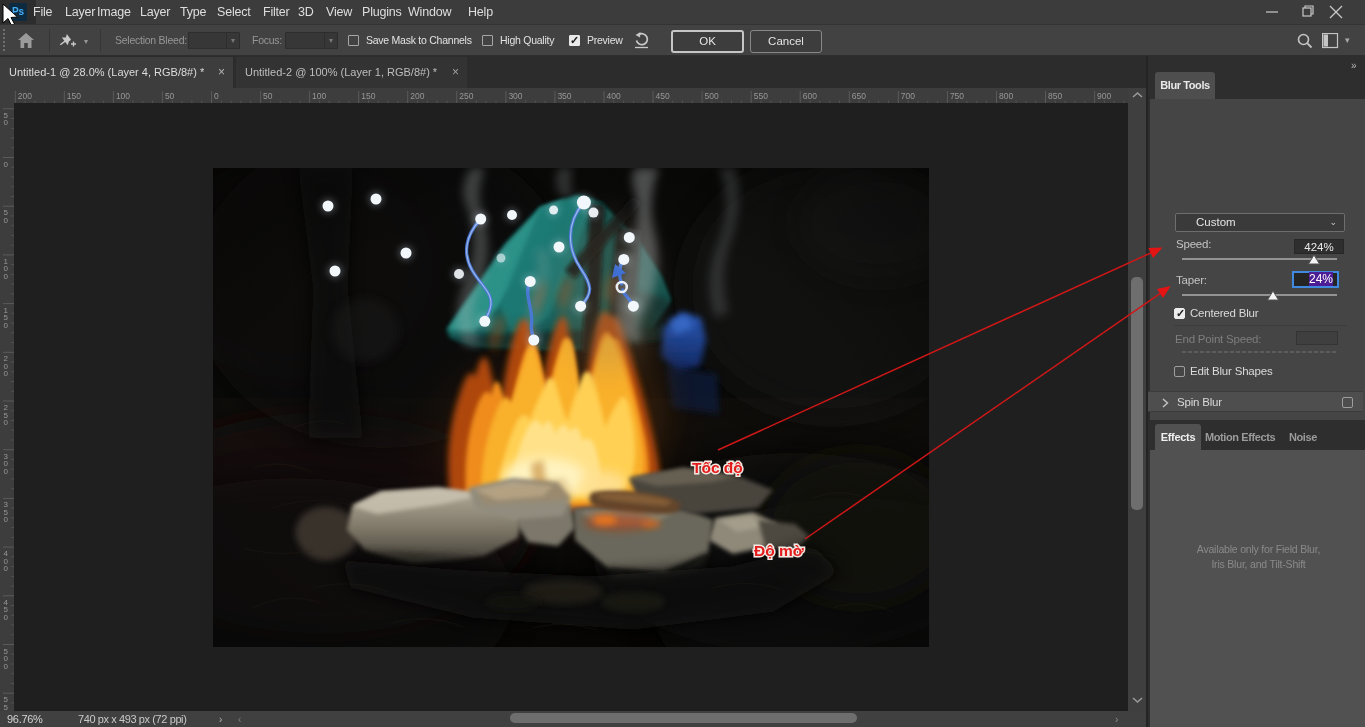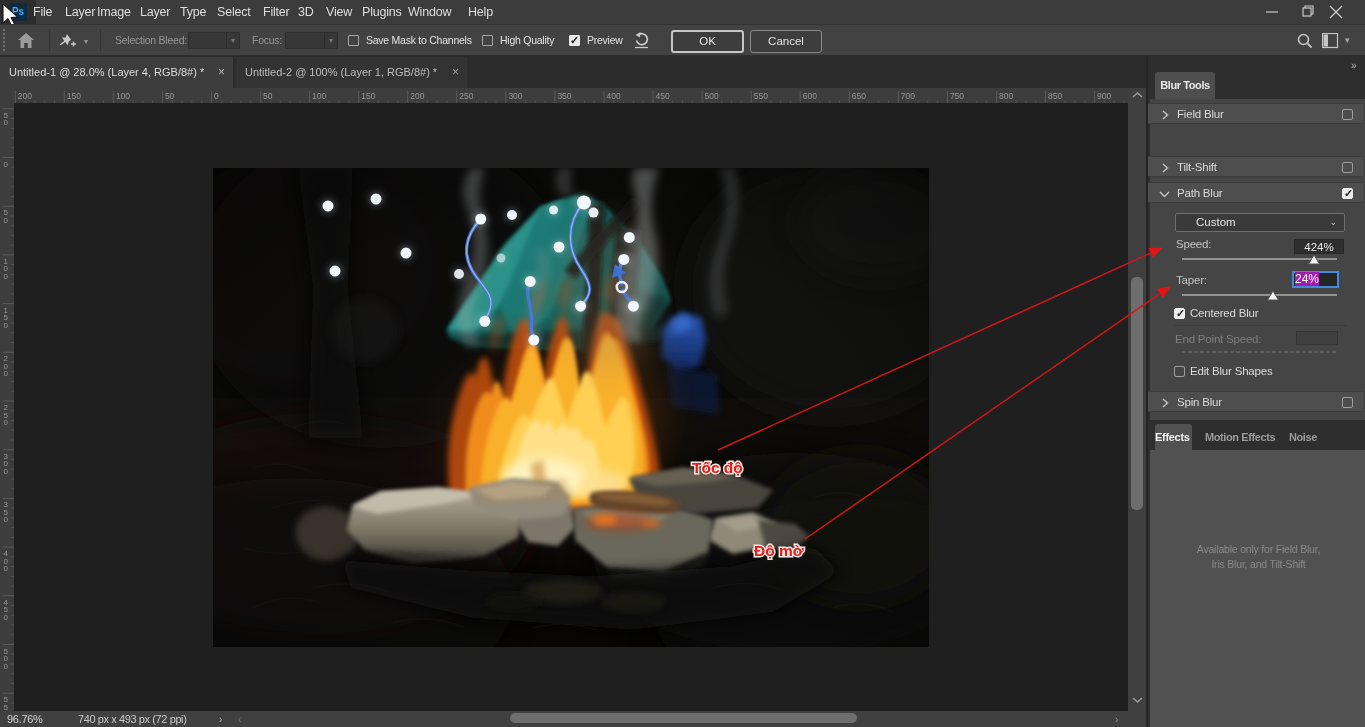--- a/index.html
+++ b/index.html
@@ -547,70 +547,49 @@
       <div class="abs" style="left:78px;top:1px;height:33px;line-height:15px;color:#c9c9c9;font-size:11px;letter-spacing:-0.4px">740 px x 493 px (72 ppi)</div>
       <div class="abs" style="left:219px;top:1px;height:15px;line-height:15px;color:#b5b5b5;font-size:10px">›</div>
       <div class="abs" style="left:238px;top:1px;height:15px;line-height:15px;color:#7e7e7e;font-size:10px">‹</div>
       <div class="abs" style="left:510px;top:2px;width:347px;height:10px;background:#6e6e6e;border-radius:5px"></div>
       <div class="abs" style="left:1115px;top:1px;height:15px;line-height:15px;color:#8e8e8e;font-size:10px">›</div>
     </div>
 <div id="panel" class="abs">
       <div class="abs" style="left:7px;top:16px;width:60px;height:27px;background:#4e4e4e;border-radius:3px 3px 0 0;color:#e8e8e8;font-size:11px;font-weight:bold;letter-spacing:-0.4px;text-align:center;line-height:27px">Blur Tools</div>
       <div class="abs" style="left:203px;top:4px;color:#b9b9b9;font-size:10px">»</div>
       <div class="abs" style="left:2px;top:43px;width:215px;height:321px;background:#454545"></div>
-      <div class="prow" style="top:47px">
-        <svg style="position:absolute;left:13px;top:6px" width="8" height="10">
-          <polyline points="2,1 6.5,5 2,9" fill="none" stroke="#c4c4c4" stroke-width="1.4"></polyline>
-        </svg>
-        <div class="lbl">Field Blur</div>
-        <div class="pcb"></div>
-      </div>
-      <div class="prow" style="top:100px">
-        <svg style="position:absolute;left:13px;top:6px" width="8" height="10">
-          <polyline points="2,1 6.5,5 2,9" fill="none" stroke="#c4c4c4" stroke-width="1.4"></polyline>
-        </svg>
-        <div class="lbl">Tilt-Shift</div>
-        <div class="pcb"></div>
-      </div>
-      <div class="prow" style="top:126px">
-        <svg style="position:absolute;left:11px;top:7px" width="11" height="8">
-          <polyline points="1,2 5.5,6.5 10,2" fill="none" stroke="#c4c4c4" stroke-width="1.4"></polyline>
-        </svg>
-        <div class="lbl">Path Blur</div>
-        <div class="pcb on"></div>
-      </div>
       <div class="abs" style="left:27px;top:157px;width:170px;height:19px;background:#3a3a3a;border:1px solid #6e6e6e;border-radius:2px;color:#e3e3e3;font-size:11.5px;line-height:17px"><span style="margin-left:20px">Custom</span><span style="position:absolute;right:7px;top:0;color:#c9c9c9;font-size:9px">⌄</span></div>
       <div class="plabel" style="left:28px;top:182px">Speed:</div>
       <div class="pvalbox" style="left:146px;top:183px">424%</div>
       <svg class="abs" style="left:30px;top:198px" width="165" height="12">
         <line x1="4" y1="5" x2="159" y2="5" stroke="#939393" stroke-width="2"></line>
         <polygon points="136,1 141.5,10 130.5,10" fill="#f4f4f4" stroke="#555" stroke-width="1"></polygon>
       </svg>
       <div class="plabel" style="left:28px;top:218px">Taper:</div>
-      <div class="abs" style="left:144px;top:215px;width:47px;height:17px;background:#252525;border:2px solid #3f8ae0;font-size:12px;line-height:13px;color:#fff"><span style="background:#a21caf;margin-left:1px">24%</span></div>
+      <div class="abs" style="left:144px;top:215px;width:47px;height:17px;background:#252525;border:2px solid #3f8ae0;font-size:12px;line-height:13px;color:#fff"><span style="background:#4c1d95;margin-left:15px">24%</span></div>
       <svg class="abs" style="left:30px;top:234px" width="165" height="12">
         <line x1="4" y1="5" x2="159" y2="5" stroke="#939393" stroke-width="2"></line>
         <polygon points="95,1 100.5,10 89.5,10" fill="#f4f4f4" stroke="#555" stroke-width="1"></polygon>
       </svg>
       <div class="pcb on" style="left:26px;top:252px"></div>
       <div class="plabel" style="left:42px;top:251px;color:#dadada">Centered Blur</div>
       <div class="abs" style="left:26px;top:269px;width:173px;height:1px;background:#3c3c3c"></div>
       <div class="plabel" style="left:27px;top:277px;color:#7e7e7e">End Point Speed:</div>
       <div class="abs" style="left:148px;top:275px;width:42px;height:14px;background:#3f3f3f;border:1px solid #343434"></div>
       <div class="abs" style="left:34px;top:295px;width:155px;height:2px;background:repeating-linear-gradient(90deg,#5c5c5c 0 4px,#474747 4px 6px)"></div>
       <div class="pcb" style="left:26px;top:310px"></div>
       <div class="plabel" style="left:42px;top:309px;color:#dadada">Edit Blur Shapes</div>
       <div class="prow" style="top:335px">
         <svg style="position:absolute;left:13px;top:6px" width="8" height="10">
           <polyline points="2,1 6.5,5 2,9" fill="none" stroke="#c4c4c4" stroke-width="1.4"></polyline>
         </svg>
         <div class="lbl">Spin Blur</div>
         <div class="pcb"></div>
       </div>
-      <div class="abs" style="left:7px;top:368px;width:37px;height:26px;background:#515151;border-radius:3px 3px 0 0;color:#f0f0f0;font-size:11px;font-weight:bold;letter-spacing:-0.3px;text-align:left;line-height:26px">Effects</div>
+      <div class="abs" style="left:7px;top:368px;width:46px;height:26px;background:#515151;border-radius:3px 3px 0 0;color:#f0f0f0;font-size:11px;font-weight:bold;letter-spacing:-0.3px;text-align:center;line-height:26px">Effects</div>
       <div class="abs" style="left:57px;top:368px;height:26px;line-height:26px;color:#9b9b9b;font-size:11px;font-weight:bold;letter-spacing:-0.4px">Motion Effects</div>
       <div class="abs" style="left:141px;top:368px;height:26px;line-height:26px;color:#9b9b9b;font-size:11px;font-weight:bold;letter-spacing:-0.4px">Noise</div>
       <div class="abs" style="left:2px;top:394px;width:217px;height:277px;background:#515151"></div>
       <div class="abs" style="left:2px;top:486px;width:217px;text-align:center;color:#8a8a8a;font-size:10.5px;letter-spacing:-0.2px;line-height:15px">Available only for Field Blur,<br>Iris Blur, and Tilt-Shift</div>
     </div>
 <svg class="abs" style="left:0;top:0;pointer-events:none" width="1365" height="727">
 <line x1="718" y1="450" x2="1152" y2="252.4" stroke="#cf1717" stroke-width="1.5"></line>
 <line x1="805" y1="539" x2="1161" y2="292.8" stroke="#cf1717" stroke-width="1.5"></line>
 <polygon points="1162.5,247.6 1153,258 1148.4,248" fill="#e41414"></polygon>
 <polygon points="1170.7,286.1 1163.1,298 1156.9,289" fill="#e41414"></polygon>

